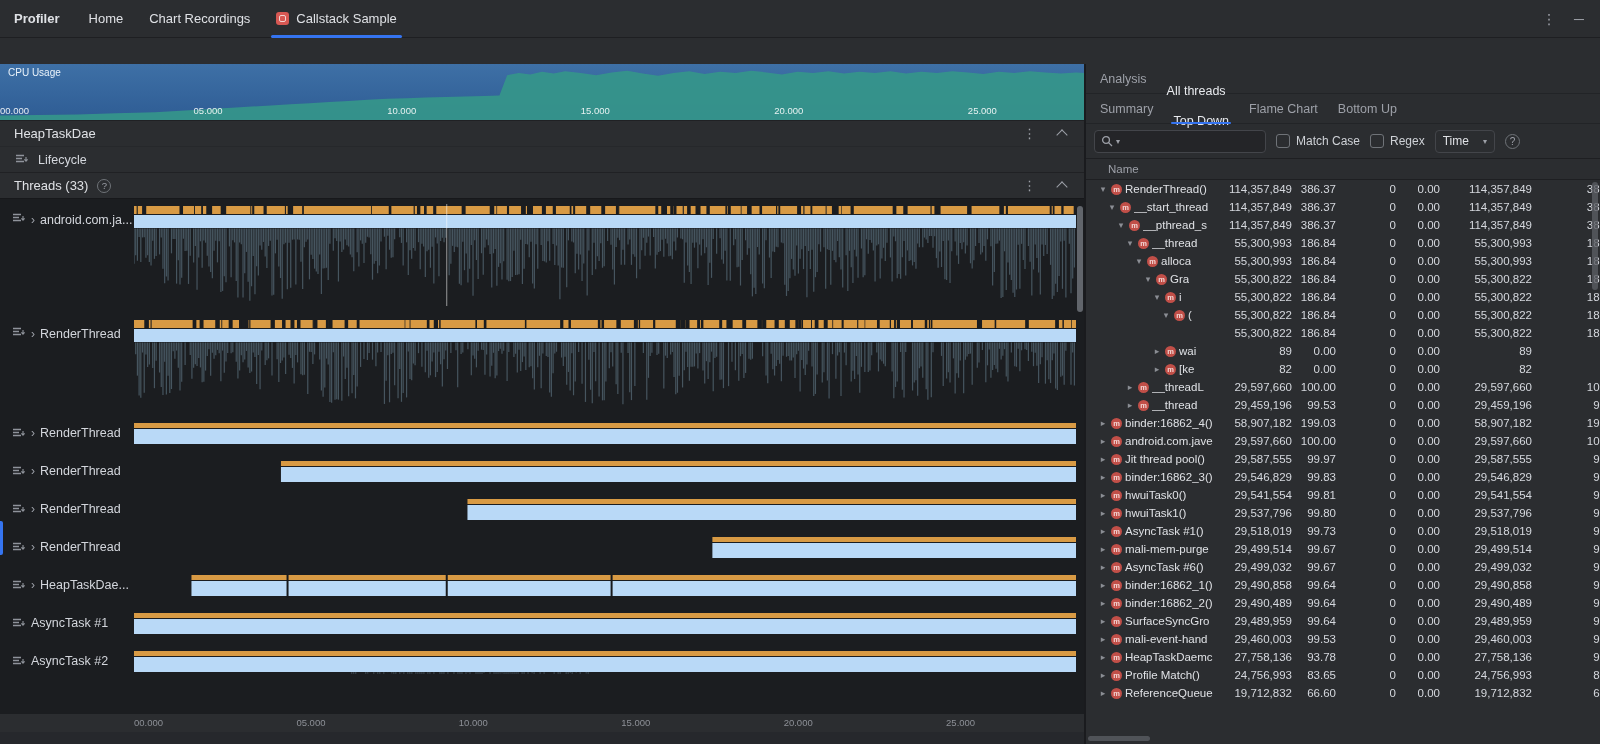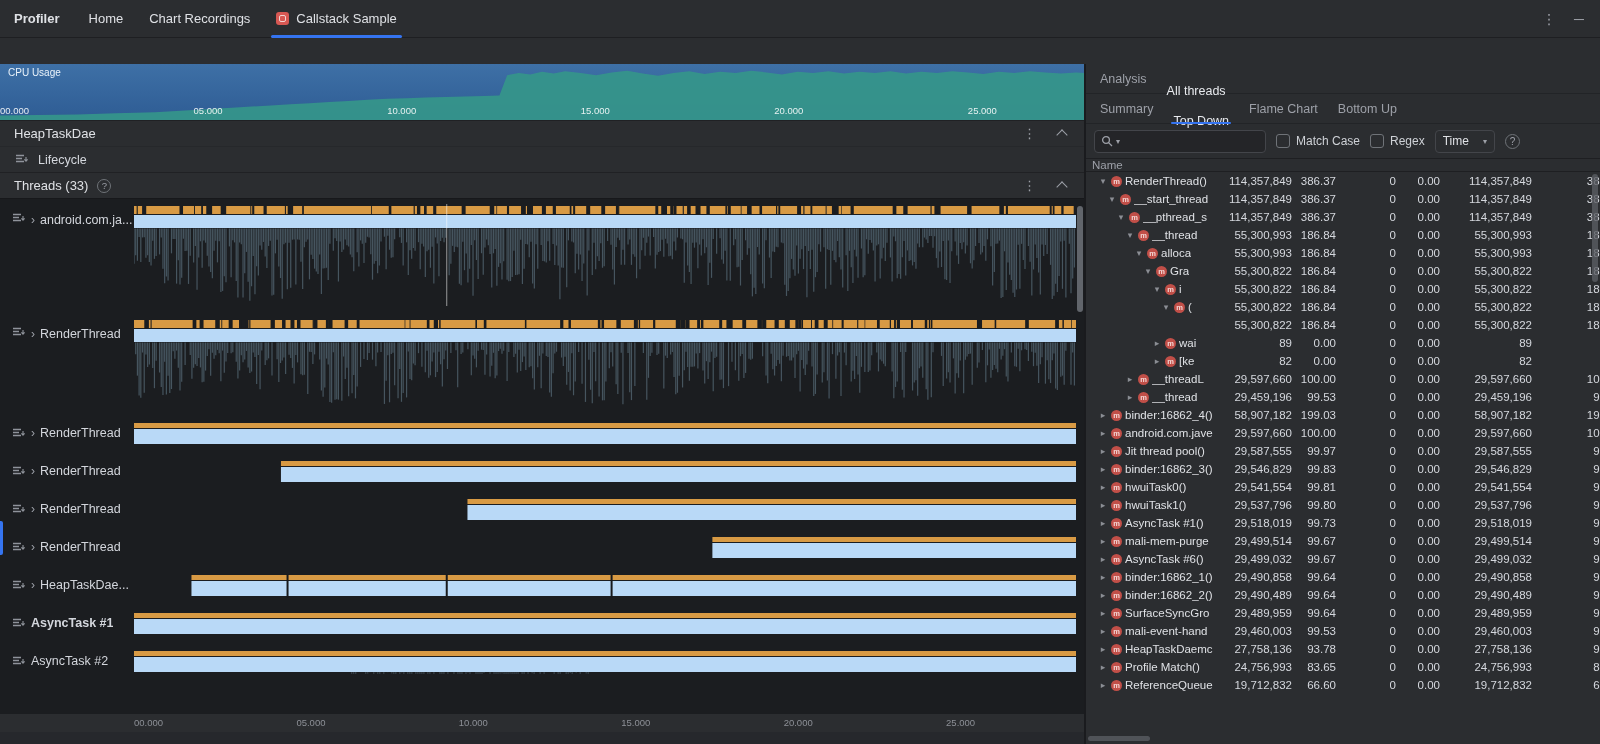--- a/index.html
+++ b/index.html
@@ -65,21 +65,21 @@
   .rtab.blue::after{content:"";position:absolute;left:8px;right:8px;bottom:-1px;height:2.5px;background:#3574f0;border-radius:2px;}
   .filter{height:34px;flex:none;display:flex;align-items:center;gap:10px;padding:0 8px;}
   .searchbox{width:172px;height:23px;border:1px solid #43454a;border-radius:4px;background:#242528;display:flex;align-items:center;padding:0 6px;gap:3px;flex:none;}
   .searchbox input{flex:1;background:transparent;border:none;outline:none;color:#dfe1e5;font-size:12px;min-width:0;}
   .scaret{color:#9da0a8;font-size:8px;}
   .cbwrap{display:flex;align-items:center;gap:6px;font-size:12px;color:#ced1d6;flex:none;}
   .cbbox{width:14px;height:14px;border:1px solid #6f7378;border-radius:3px;flex:none;}
   .combo{height:23px;border:1px solid #43454a;border-radius:4px;display:flex;align-items:center;gap:14px;padding:0 7px;font-size:12px;color:#dfe1e5;background:#2b2d30;flex:none;}
   .help{width:15px;height:15px;border:1px solid #6f7378;border-radius:50%;font-size:10px;color:#9da0a8;display:flex;align-items:center;justify-content:center;flex:none;}
   .thead,.trow{display:grid;grid-template-columns:120px 82px 44px 60px 44px 92px 90px;align-items:center;overflow:hidden;}
-  .thead{height:14px;flex:none;padding-left:4px;font-size:11.5px;color:#9da0a8;border-top:1px solid #1e1f22;border-bottom:1px solid #1e1f22;}
+  .thead{height:22px;flex:none;padding-left:20px;font-size:11.5px;color:#9da0a8;border-top:1px solid #1e1f22;border-bottom:1px solid #1e1f22;}
   .hc{text-align:right;padding-right:6px;white-space:nowrap;overflow:hidden;border-left:1px solid rgba(255,255,255,.06);}
   .hc.left{text-align:left;border-left:none;padding-left:2px;}
   .tbody{flex:1;overflow:hidden;padding-left:10px;position:relative;}
   .trow{height:18px;font-size:11.5px;}
   .cell{white-space:nowrap;overflow:hidden;}
   .cell.num{text-align:right;padding-right:6px;color:#d5d8de;}
   .cell.name{display:flex;align-items:center;gap:3px;color:#dfe1e5;}
   .chev{width:10px;flex:none;color:#8b8e94;font-size:9px;text-align:center;}
   .micon{width:11px;height:11px;flex:none;border-radius:50%;background:#c14f48;color:#f5d9d7;font-size:7.5px;font-weight:700;display:flex;align-items:center;justify-content:center;}
   .fname{overflow:hidden;white-space:nowrap;}
@@ -1392,21 +1392,21 @@
             <div class="tarea">
               <svg viewBox="0 0 940 26" preserveAspectRatio="none">
                 <rect x="57.339999999999996" y="3" width="882.66" height="5" fill="#d89a44"></rect>
                 <rect x="57.339999999999996" y="9" width="882.66" height="15" fill="#b9d9f7"></rect>
                 <line x1="153.22" y1="2" x2="153.22" y2="26" stroke="#17191c" stroke-width="2"></line>
                 <line x1="312.08000000000004" y1="2" x2="312.08000000000004" y2="26" stroke="#17191c" stroke-width="2"></line>
                 <line x1="476.58" y1="2" x2="476.58" y2="26" stroke="#17191c" stroke-width="2"></line>
               </svg>
             </div>
           </div>
-          <div class="track" style="height: 26px; font-weight: bold;">
+          <div class="track" style="height: 26px;">
             <div class="tlabel">
               <span class="ticon">
                 <svg width="14" height="11" viewBox="0 0 14 11">
                   <path d="M1 1.5h8M1 4.5h6M1 7.5h8" stroke="#8f939b" stroke-width="1.3" fill="none"></path>
                   <path d="M11 3v4M9.4 5.4l1.6 1.8 1.6-1.8" stroke="#8f939b" stroke-width="1.1" fill="none"></path>
                 </svg>
               </span>
               <span class="tname">AsyncTask #1</span>
             </div>
             <div class="tarea">

